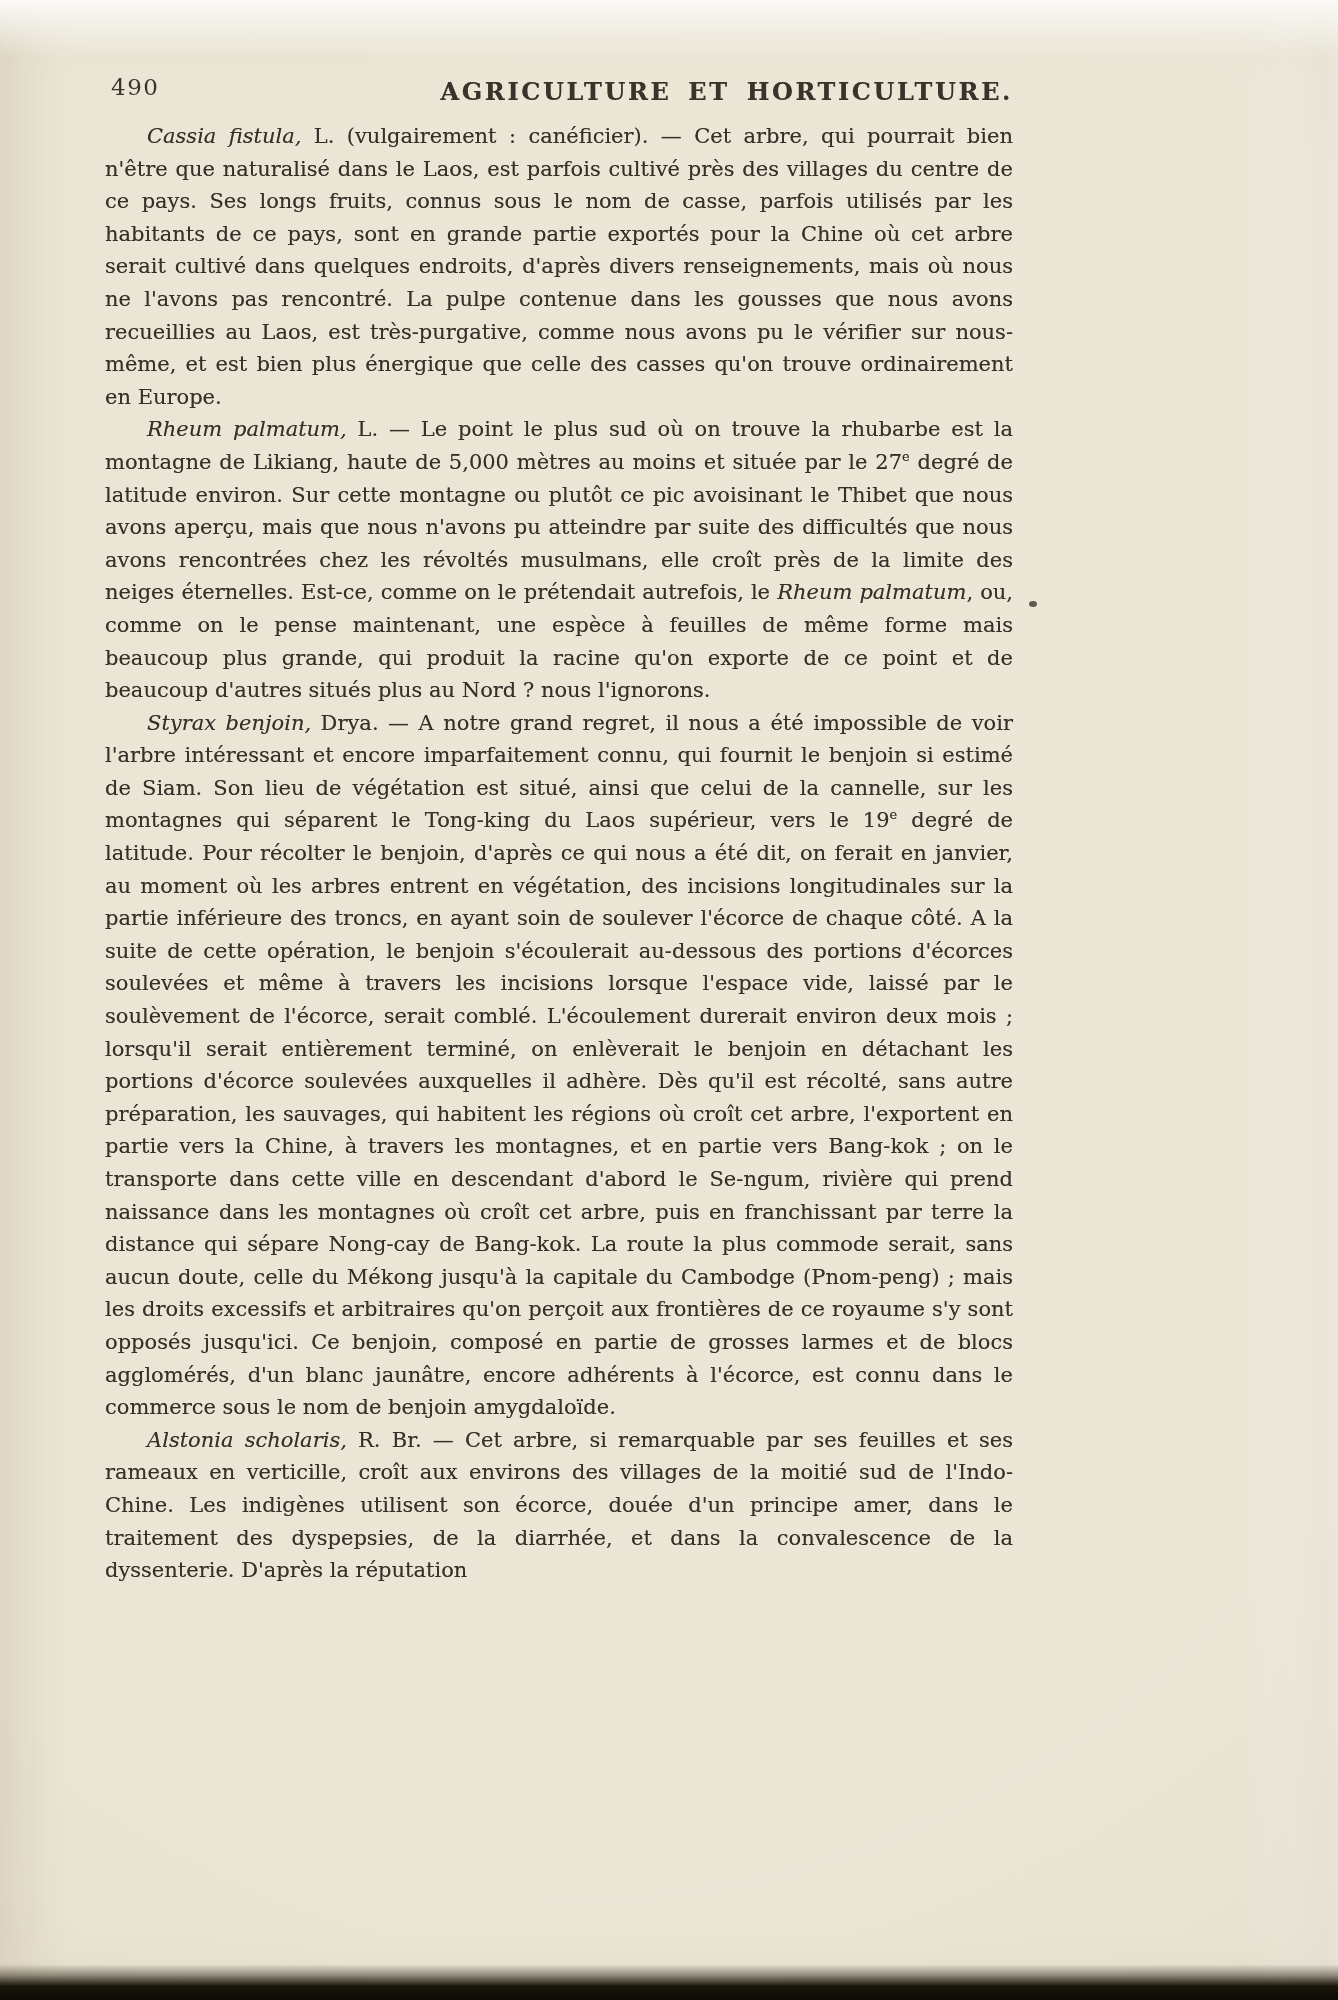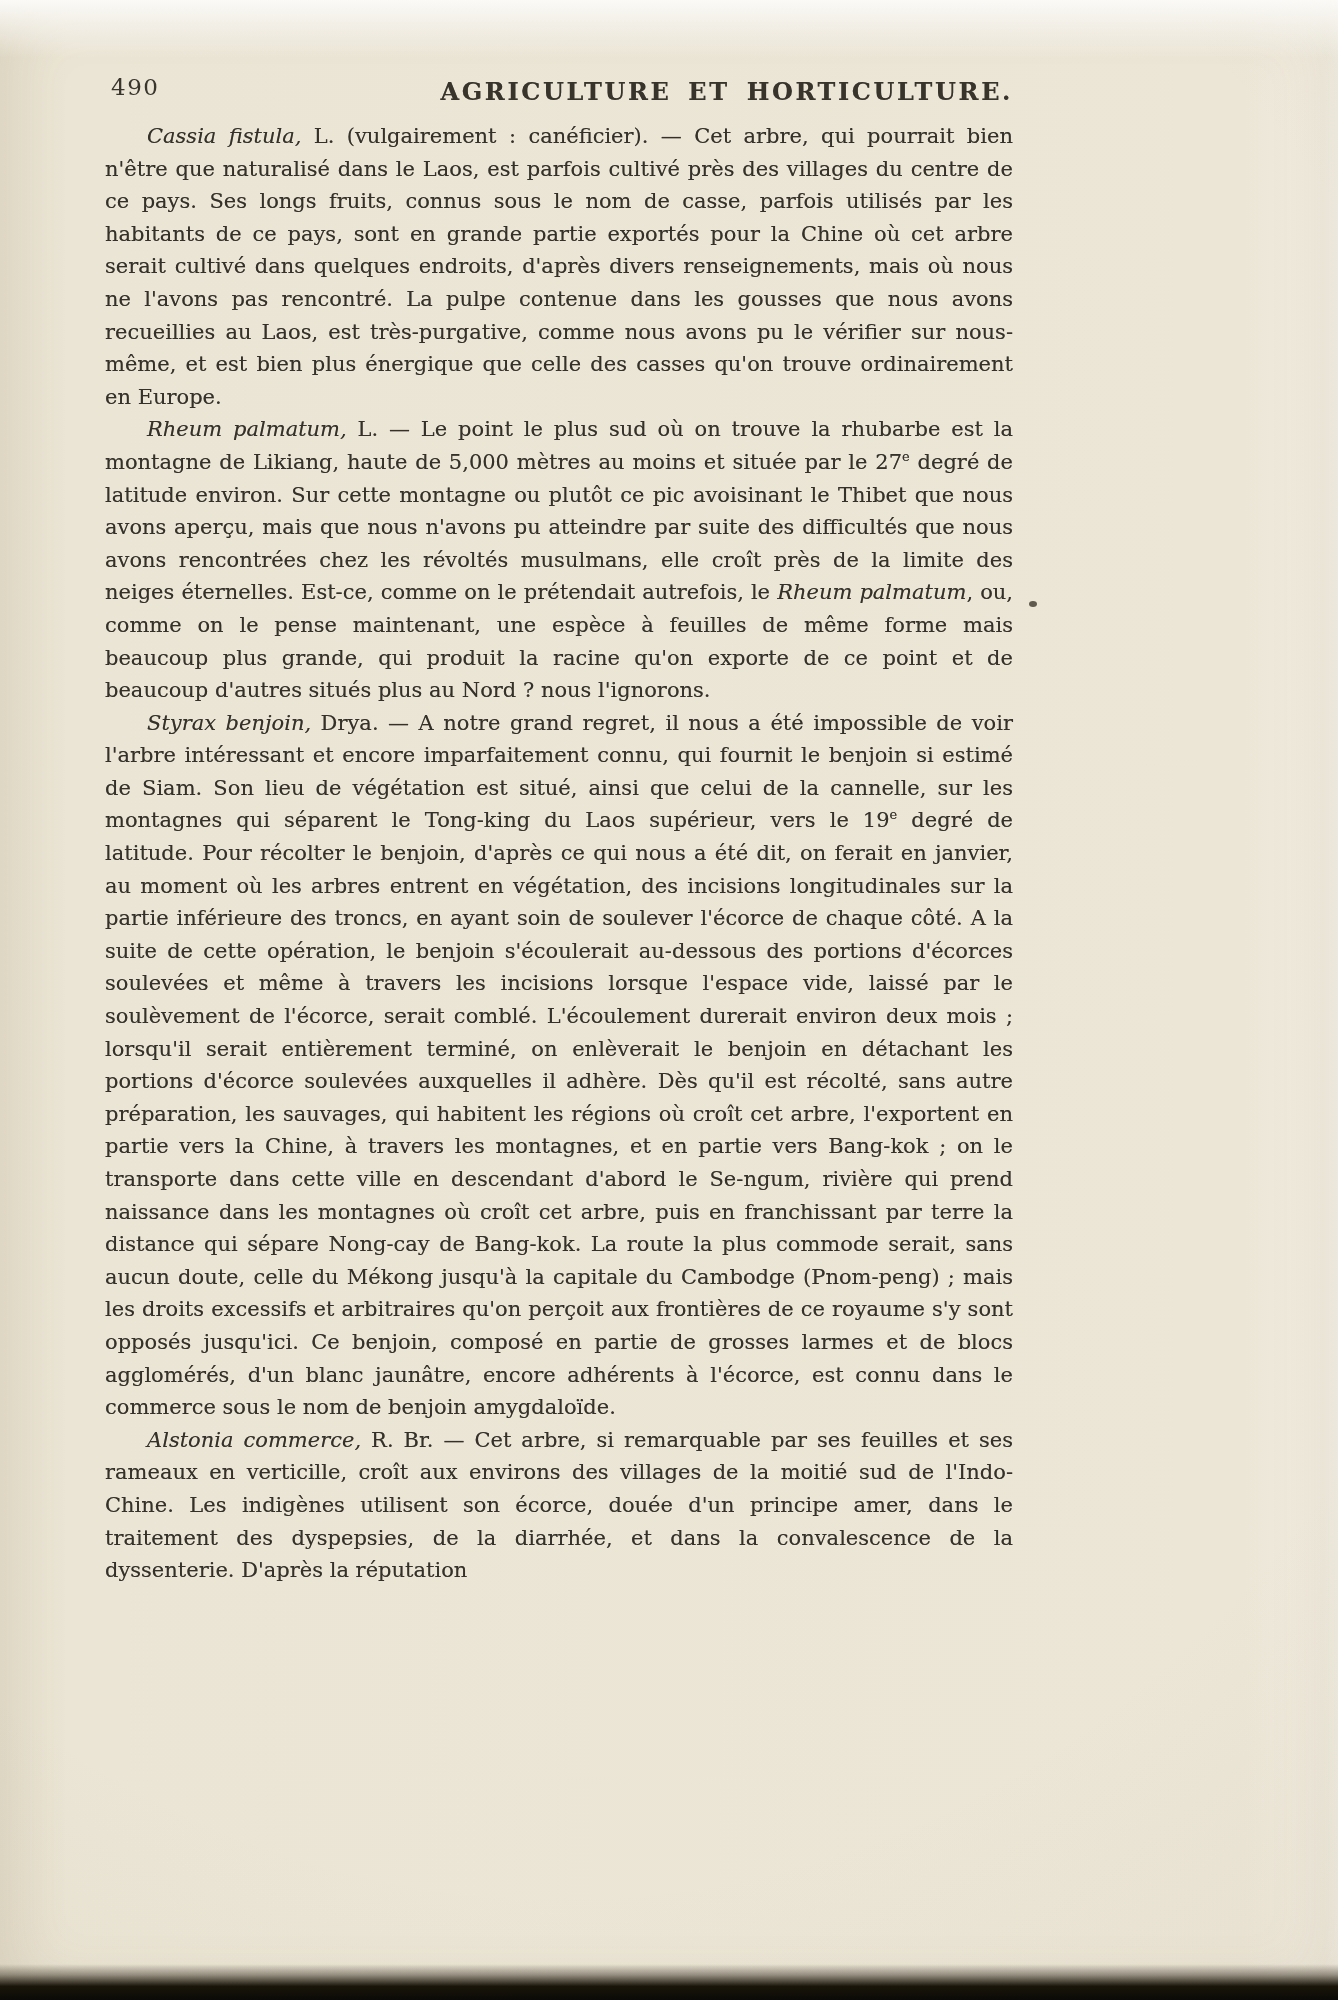--- a/index.html
+++ b/index.html
@@ -100,19 +100,19 @@
   <div class="content">
     <div class="header-row">
       <span class="page-number">490</span>
       <div class="running-header">AGRICULTURE ET HORTICULTURE.</div>
     </div>
 
     <div class="body-text">
         <p class="para"><i>Cassia fistula,</i><span> L. (vulgairement : canéficier). — Cet arbre, qui pourrait bien n'être que naturalisé dans le Laos, est parfois cultivé près des villages du centre de ce pays. Ses longs fruits, connus sous le nom de casse, parfois utilisés par les habitants de ce pays, sont en grande partie exportés pour la Chine où cet arbre serait cultivé dans quelques endroits, d'après divers renseignements, mais où nous ne l'avons pas rencontré. La pulpe contenue dans les gousses que nous avons recueillies au Laos, est très-purgative, comme nous avons pu le vérifier sur nous-même, et est bien plus énergique que celle des casses qu'on trouve ordinairement en Europe.</span></p>
         <p class="para"><i>Rheum palmatum,</i><span> L. — Le point le plus sud où on trouve la rhubarbe est la montagne de Likiang, haute de 5,000 mètres au moins et située par le 27</span><sup>e</sup><span> degré de latitude environ. Sur cette montagne ou plutôt ce pic avoisinant le Thibet que nous avons aperçu, mais que nous n'avons pu atteindre par suite des difficultés que nous avons rencontrées chez les révoltés musulmans, elle croît près de la limite des neiges éternelles. Est-ce, comme on le prétendait autrefois, le </span><i>Rheum palmatum</i><span>, ou, comme on le pense maintenant, une espèce à feuilles de même forme mais beaucoup plus grande, qui produit la racine qu'on exporte de ce point et de beaucoup d'autres situés plus au Nord ? nous l'ignorons.</span></p>
         <p class="para"><i>Styrax benjoin,</i><span> Drya. — A notre grand regret, il nous a été impossible de voir l'arbre intéressant et encore imparfaitement connu, qui fournit le benjoin si estimé de Siam. Son lieu de végétation est situé, ainsi que celui de la cannelle, sur les montagnes qui séparent le Tong-king du Laos supérieur, vers le 19</span><sup>e</sup><span> degré de latitude. Pour récolter le benjoin, d'après ce qui nous a été dit, on ferait en janvier, au moment où les arbres entrent en végétation, des incisions longitudinales sur la partie inférieure des troncs, en ayant soin de soulever l'écorce de chaque côté. A la suite de cette opération, le benjoin s'écoulerait au-dessous des portions d'écorces soulevées et même à travers les incisions lorsque l'espace vide, laissé par le soulèvement de l'écorce, serait comblé. L'écoulement durerait environ deux mois ; lorsqu'il serait entièrement terminé, on enlèverait le benjoin en détachant les portions d'écorce soulevées auxquelles il adhère. Dès qu'il est récolté, sans autre préparation, les sauvages, qui habitent les régions où croît cet arbre, l'exportent en partie vers la Chine, à travers les montagnes, et en partie vers Bang-kok ; on le transporte dans cette ville en descendant d'abord le Se-ngum, rivière qui prend naissance dans les montagnes où croît cet arbre, puis en franchissant par terre la distance qui sépare Nong-cay de Bang-kok. La route la plus commode serait, sans aucun doute, celle du Mékong jusqu'à la capitale du Cambodge (Pnom-peng) ; mais les droits excessifs et arbitraires qu'on perçoit aux frontières de ce royaume s'y sont opposés jusqu'ici. Ce benjoin, composé en partie de grosses larmes et de blocs agglomérés, d'un blanc jaunâtre, encore adhérents à l'écorce, est connu dans le commerce sous le nom de benjoin amygdaloïde.</span></p>
-        <p class="para"><i>Alstonia commerce,</i><span> R. Br. — Cet arbre, si remarquable par ses feuilles et ses rameaux en verticille, croît aux environs des villages de la moitié sud de l'Indo-Chine. Les indigènes utilisent son écorce, douée d'un principe amer, dans le traitement des dyspepsies, de la diarrhée, et dans la convalescence de la dyssenterie. D'après la réputation</span></p>
+        <p class="para"><i>Alstonia scholaris,</i><span> R. Br. — Cet arbre, si remarquable par ses feuilles et ses rameaux en verticille, croît aux environs des villages de la moitié sud de l'Indo-Chine. Les indigènes utilisent son écorce, douée d'un principe amer, dans le traitement des dyspepsies, de la diarrhée, et dans la convalescence de la dyssenterie. D'après la réputation</span></p>
       </div>
   </div>
 
   <div class="speck"></div>
   <div class="edge-bottom"></div>
 </div>
 
 </body></html>

